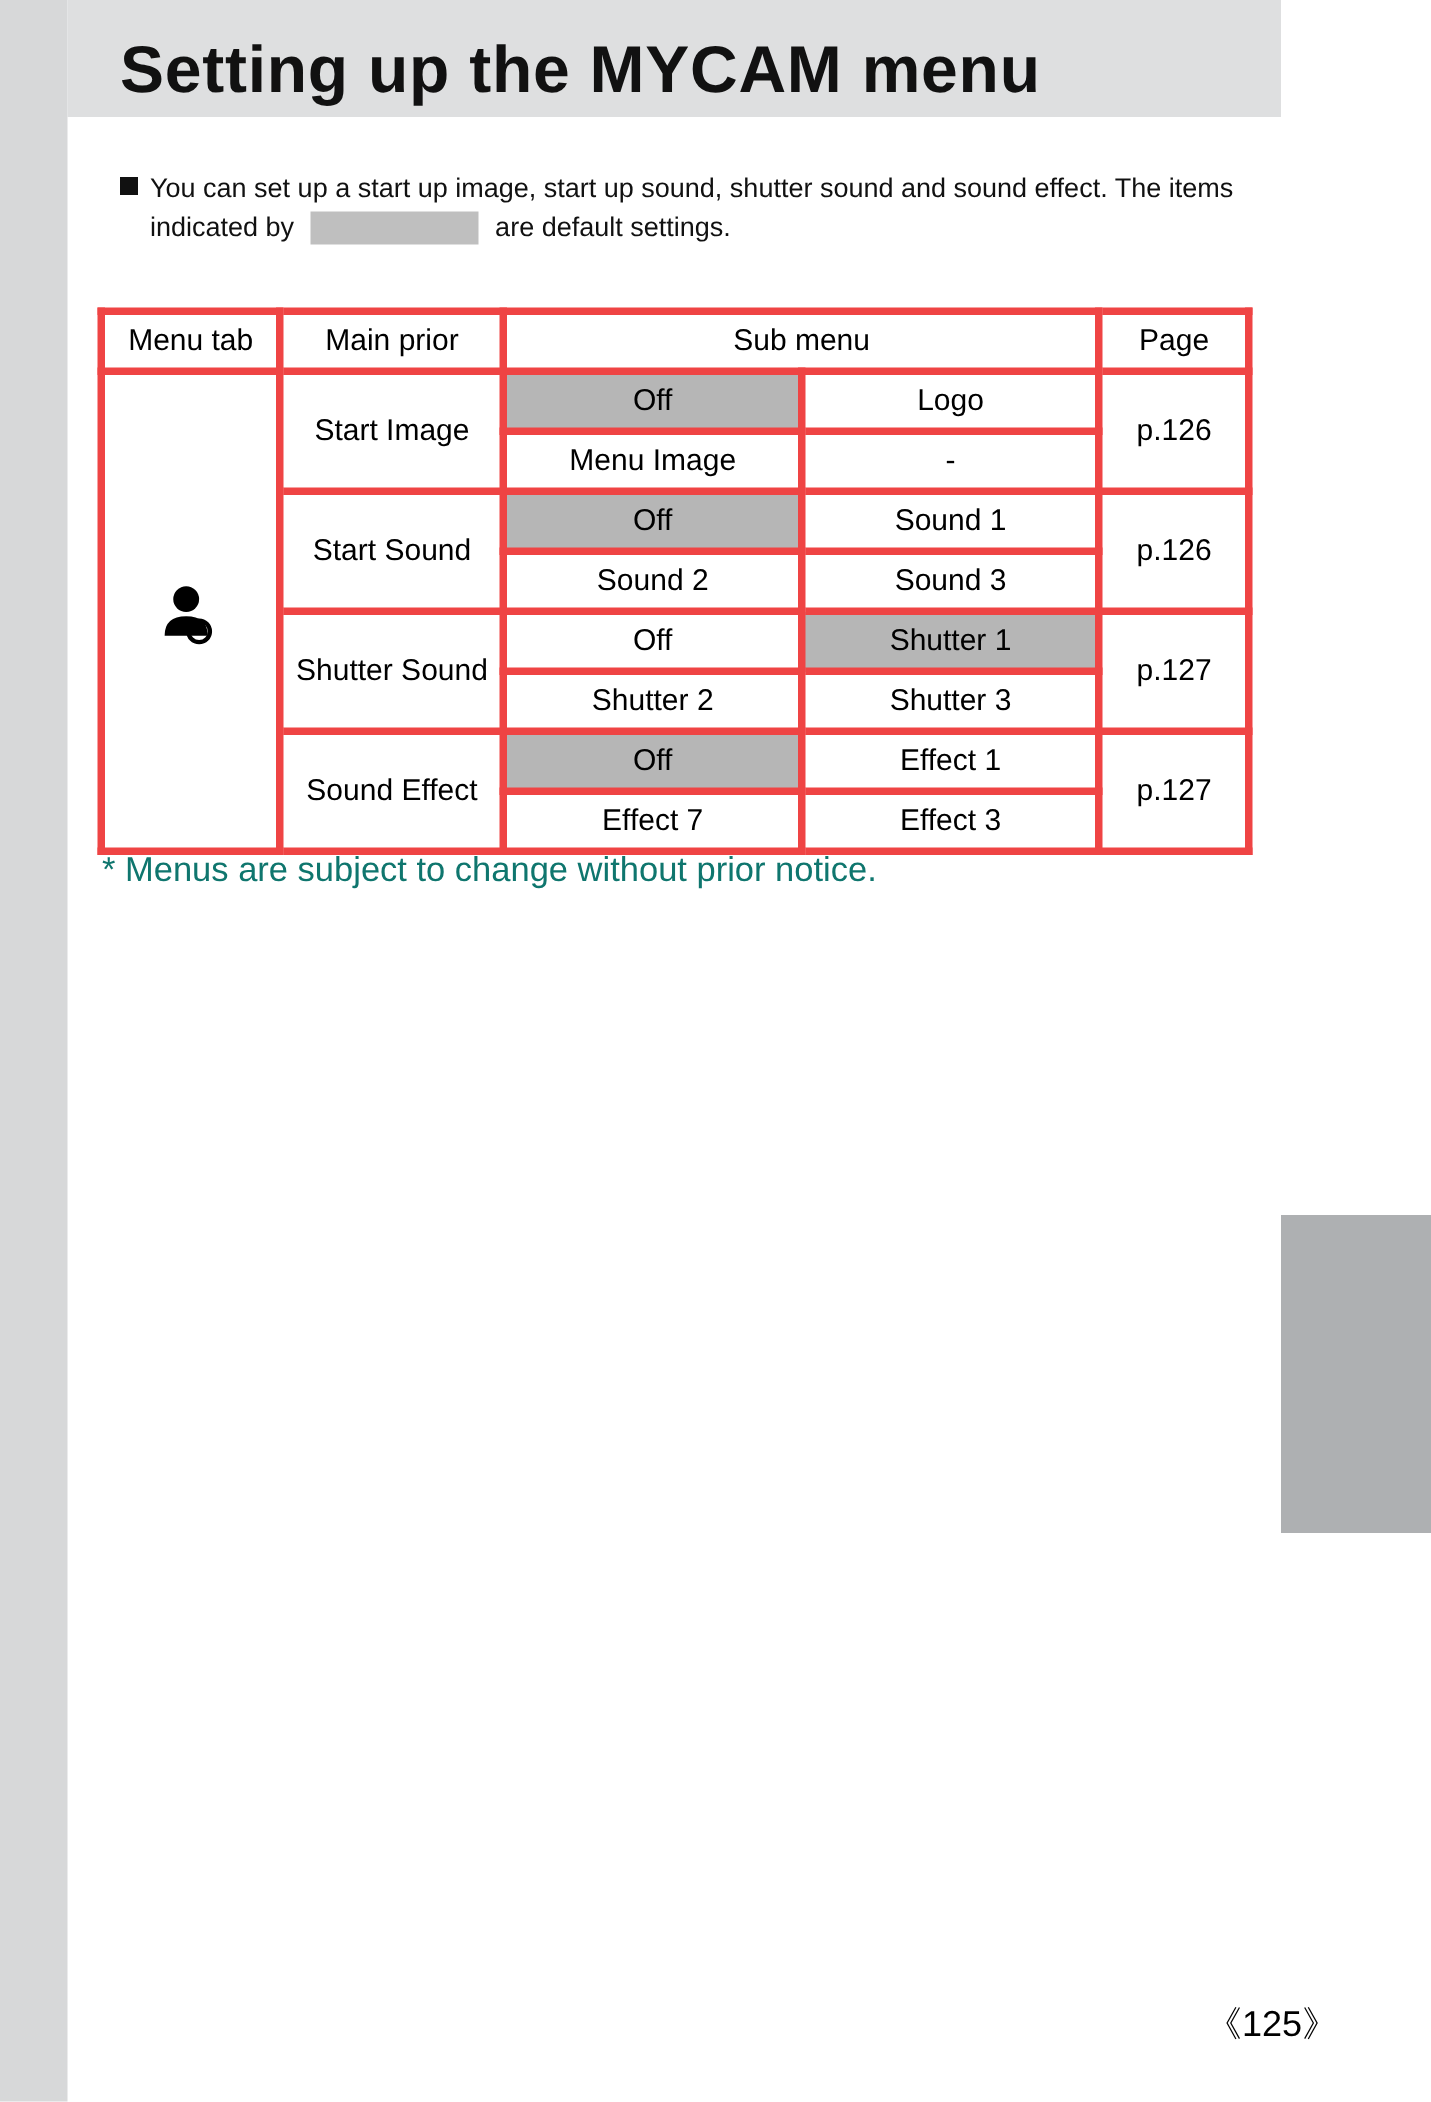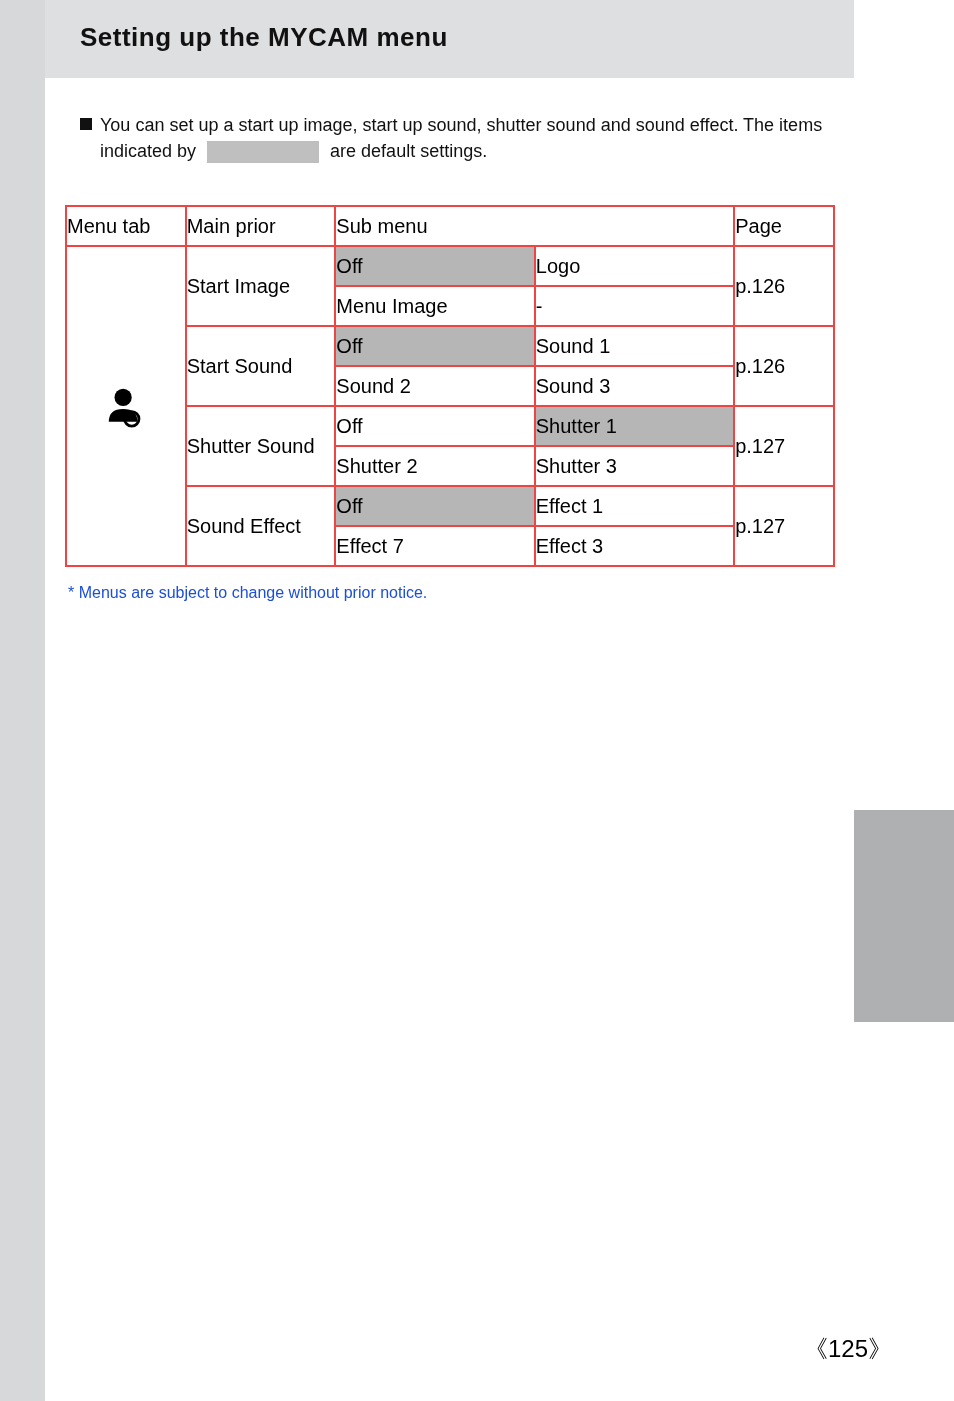--- a/index.html
+++ b/index.html
@@ -28,21 +28,21 @@
     left: 45px;
     top: 0;
     right: 100px;
     height: 78px;
     background: #dedfe0;
   }
   .title-text {
     position: absolute;
     left: 80px;
     top: 22px;
-    font-size: 26px;
+    font-size: 44px;
     font-weight: 700;
     letter-spacing: 0.5px;
     color: #111;
   }
   .intro-block {
     position: absolute;
     left: 80px;
     top: 112px;
     right: 70px;
     font-size: 18px;
@@ -68,41 +68,41 @@
   .menu-table {
     position: absolute;
     left: 65px;
     top: 205px;
     width: 770px;
     border-collapse: collapse;
     font-size: 20px;
     color: #000;
   }
   .menu-table td, .menu-table th {
-    border: 2px solid #ef4444;
-    text-align: left;
+    border: 5px solid #ef4444;
+    text-align: center;
     vertical-align: middle;
     padding: 0;
     height: 40px;
     font-weight: normal;
   }
   .menu-table th { font-weight: normal; }
   .col-menu-tab { width: 120px; }
   .col-main-menu { width: 150px; }
   .col-sub1 { width: 200px; }
   .col-sub2 { width: 200px; }
   .col-page { width: 100px; }
   .shaded { background: #b6b6b6; }
   .person-icon svg { width: 46px; height: 46px; display: block; margin: 0 auto; }
   .footnote {
     position: absolute;
     left: 68px;
-    top: 584px;
-    font-size: 16px;
-    color: #1d4ed8;
+    top: 566px;
+    font-size: 23px;
+    color: #0f766e;
   }
   .side-tab-gray {
     position: absolute;
     right: 0;
     top: 810px;
     width: 100px;
     height: 212px;
     background: #aeb0b2;
   }
   .page-number {

